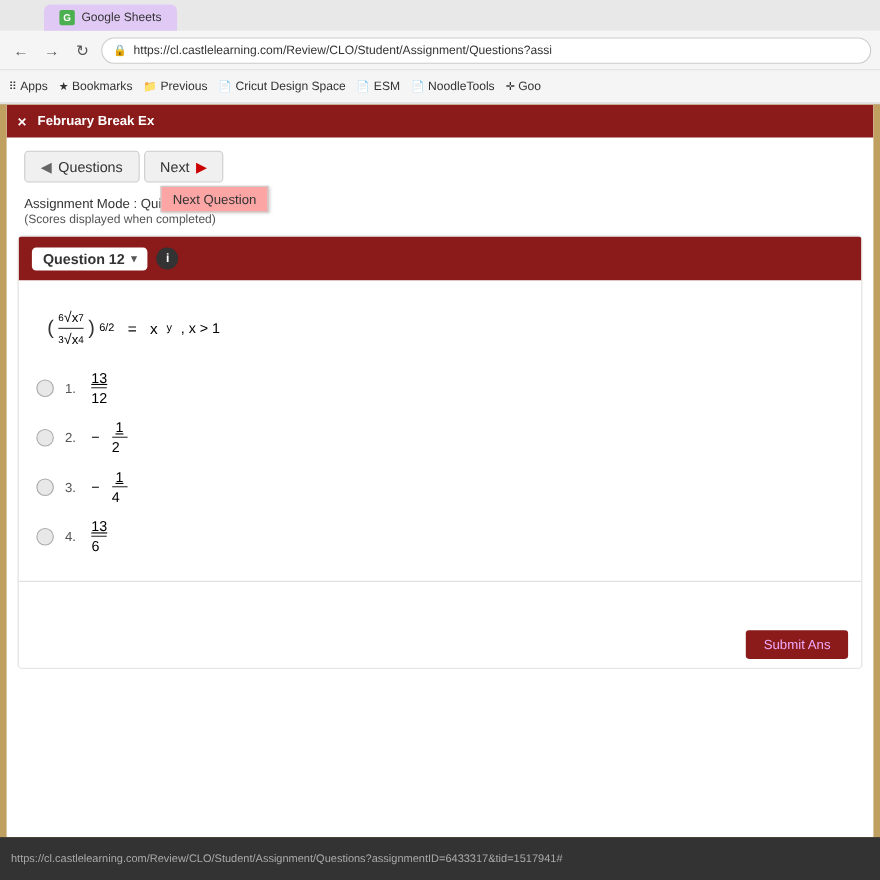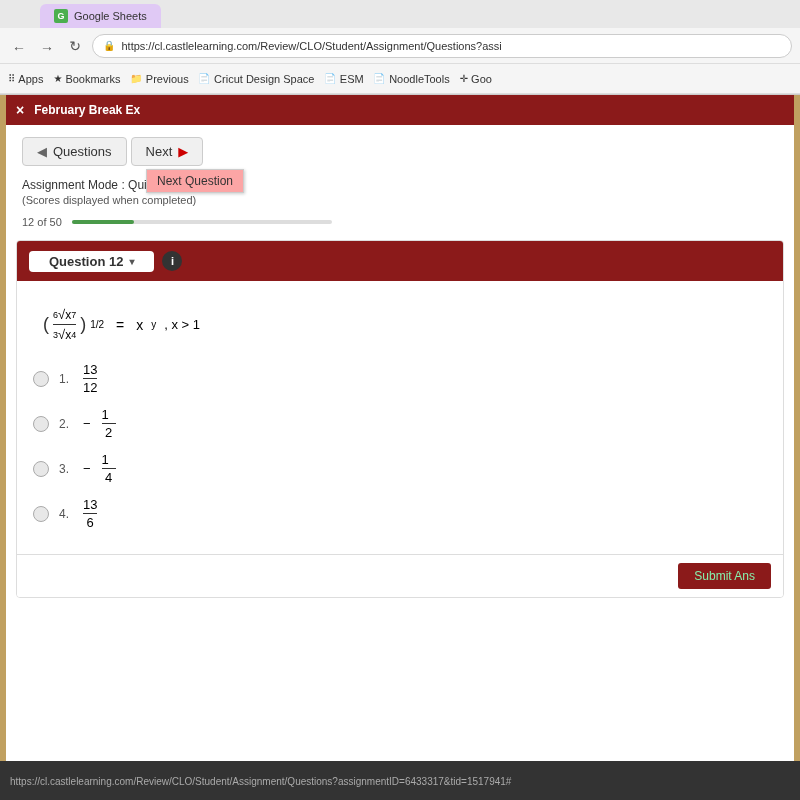--- a/index.html
+++ b/index.html
@@ -223,21 +223,21 @@
       background: #8B1A1A;
       display: flex;
       align-items: center;
       padding: 8px 12px;
       gap: 8px;
       height: 40px;
     }
     .question-label-box {
       background: white;
       border-radius: 4px;
-      padding: 3px 20px;
+      padding: 3px 10px;
       display: flex;
       align-items: center;
       gap: 6px;
       font-size: 13px;
       font-weight: bold;
       color: #333;
     }
     .dropdown-arrow { font-size: 10px; color: #555; }
     .info-circle {
       width: 20px;
@@ -296,39 +296,40 @@
       font-size: 12px;
       color: #555;
       min-width: 14px;
     }
     .choice-fraction {
       display: inline-flex;
       flex-direction: column;
       align-items: center;
       font-size: 13px;
     }
-    .choice-frac-top { border-bottom: 1px solid #333; padding-bottom: 1px; min-width: 14px; text-align: left; }
-    .choice-frac-bottom { padding-top: 1px; min-width: 14px; text-align: center; }
+    .choice-frac-top { border-bottom: 1px solid #333; padding-bottom: 1px; min-width: 14px; text-align: center; text-decoration: underline; }
+    .choice-frac-bottom { padding-top: 1px; min-width: 14px; text-align: left; }
     .choice-neg { font-size: 13px; margin-right: 1px; }
 
     
     .submit-area {
       background: white;
       border-top: 1px solid #ddd;
       padding: 8px 12px;
       text-align: right;
     }
     .submit-btn {
       background: #8B1A1A;
-      color: #86efac;
+      color: #f0abfc;
       border: none;
       padding: 6px 16px;
       border-radius: 3px;
       font-size: 12px;
       cursor: pointer;
+      margin-top: 36px;
     }
 
     
     .status-bar {
       background: #333;
       height: 40px;
       display: flex;
       align-items: center;
       padding: 0 10px;
       font-size: 10px;
@@ -416,26 +417,20 @@
 
     <div class="assignment-info">
       <div class="assignment-mode-line">
         <span>Assignment Mode : Quiz</span>
       </div>
       <div class="scores-line">
         <span>(Scores displayed when completed)</span>
       </div>
     </div>
 
-    <div class="progress-section">
-      <span class="progress-label">12 of 50</span>
-      <div class="progress-bar-bg">
-        <div class="progress-bar-fill" style="width: 24%;"></div>
-      </div>
-    </div>
 
     <div class="question-card">
 
       <div class="question-header">
         <div class="question-label-box">
           <span>Question 12</span>
           <span class="dropdown-arrow">▾</span>
         </div>
         <div class="info-circle">i</div>
       </div>
@@ -456,21 +451,21 @@
               </div>
 
               <div style="display:flex; align-items:center; padding-top:2px;">
                 <sup style="font-size:9px; vertical-align:super;">3</sup>
                 <span style="font-size:13px;">√</span>
                 <span>x</span>
                 <sup style="font-size:9px;">4</sup>
               </div>
             </div>
             <span style="font-size:18px; color:#333;">)</span>
-            <sup style="font-size:10px; vertical-align:super;">1/2</sup>
+            <sup style="font-size:10px; vertical-align:super;">6/2</sup>
           </div>
           <span style="font-size:14px; margin: 0 4px;">=</span>
           <span>x</span>
             <sup style="font-size:10px;">y</sup>
           <span style="font-size:13px;">, x &gt; 1</span>
         </div>
 
         <div class="answer-choices">
 
           <div class="choice-row">

